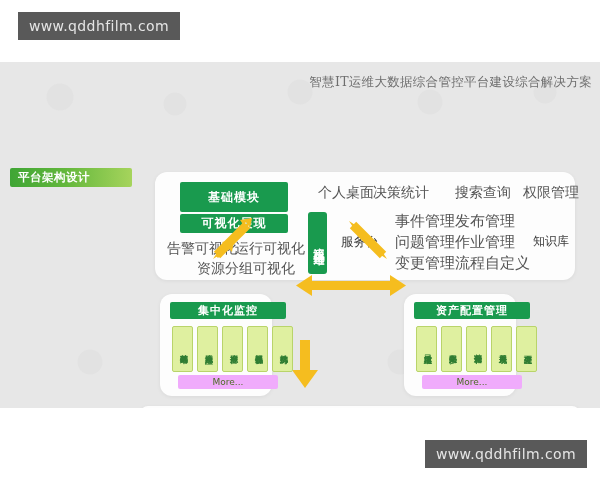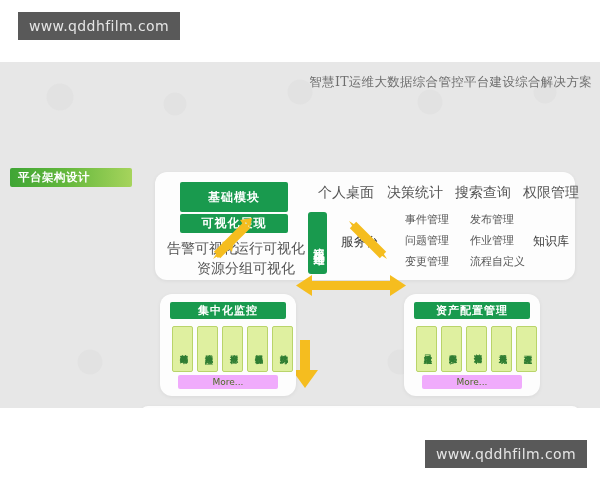--- a/index.html
+++ b/index.html
@@ -79,25 +79,25 @@
     border-radius:3px;padding:2px 0;box-sizing:border-box;
   }
   #svcdesk{
     position:absolute;left:186px;top:62px;font-size:12.5px;color:#3c3c3c;
     white-space:nowrap;
   }
   #flowgrid{
     position:absolute;left:240px;top:40px;width:130px;
     display:grid;grid-template-columns:1fr 1fr;grid-auto-rows:21px;
   }
-  #flowgrid span{font-size:11px;color:#555;white-space:nowrap;margin-left:10px;}
+  #flowgrid span{font-size:15px;color:#555;white-space:nowrap;}
   #kb{position:absolute;left:378px;top:61px;font-size:12px;color:#3c3c3c;white-space:nowrap;}
 
   
-  .midcard{top:232px;width:136px;height:102px;}
+  .midcard{top:232px;width:112px;height:102px;}
   #card-mon{left:160px;}
   #card-cmdb{left:404px;}
   .midbar{position:absolute;left:10px;top:8px;width:116px;height:17px;font-size:11px;}
   .vcol{position:absolute;top:32px;left:9px;display:flex;gap:4px;}
   .vbox{
     width:19px;height:44px;background:#dff0a0;border:1px solid #b9d46a;
     border-radius:2px;writing-mode:vertical-rl;
     display:flex;align-items:center;justify-content:center;
     font-size:8px;color:#2f7d32;letter-spacing:.5px;font-weight:bold;
   }
@@ -131,21 +131,21 @@
 
   <div id="left-head">
     <div id="left-badge">平台架构设计</div>
   </div>
 
   <div class="card" id="card-top">
 
     <div class="gbar" id="bar-base">基础模块</div>
 
     <span class="toprow" style="left:163px">个人桌面</span>
-    <span class="toprow" style="left:232px">决策统计</span>
+    <span class="toprow" style="left:218px">决策统计</span>
     <span class="toprow" style="left:300px">搜索查询</span>
     <span class="toprow" style="left:368px">权限管理</span>
 
     <div class="gbar" id="bar-vis">可视化展现</div>
 
     <span class="visitem" style="left:12px;top:68px">告警可视化</span>
     <span class="visitem" style="left:80px;top:68px">运行可视化</span>
     <span class="visitem" style="left:42px;top:88px">资源分组可视化</span>
 
     <div class="gbar" id="bar-flow">流程化运维</div>

